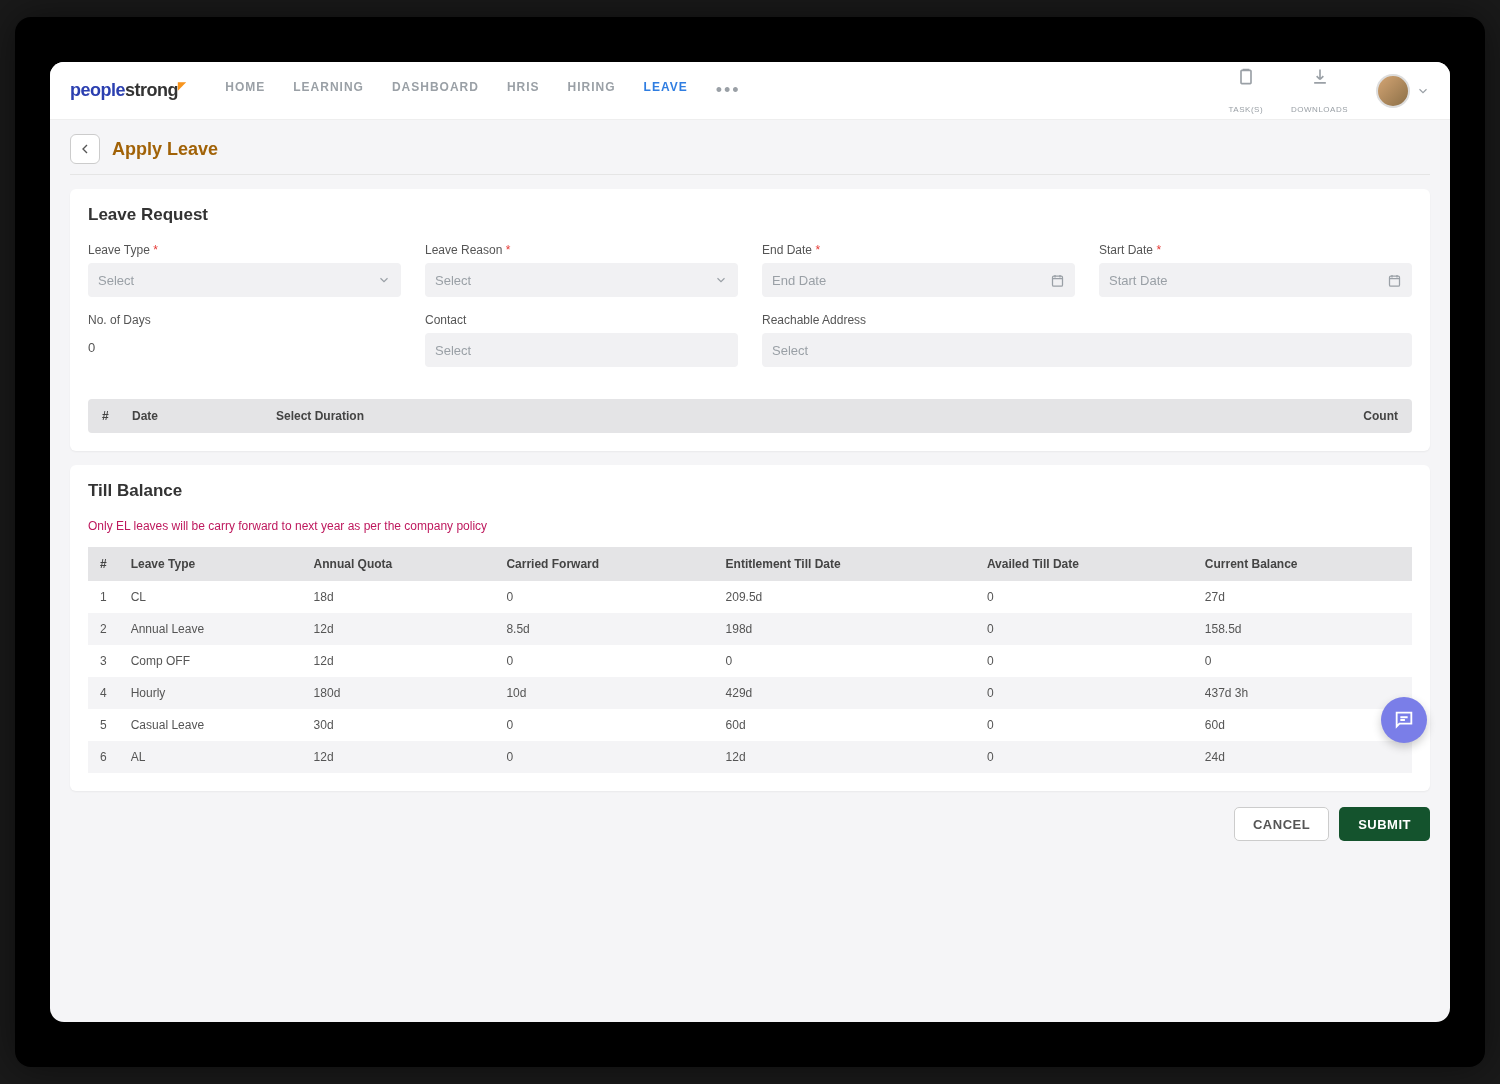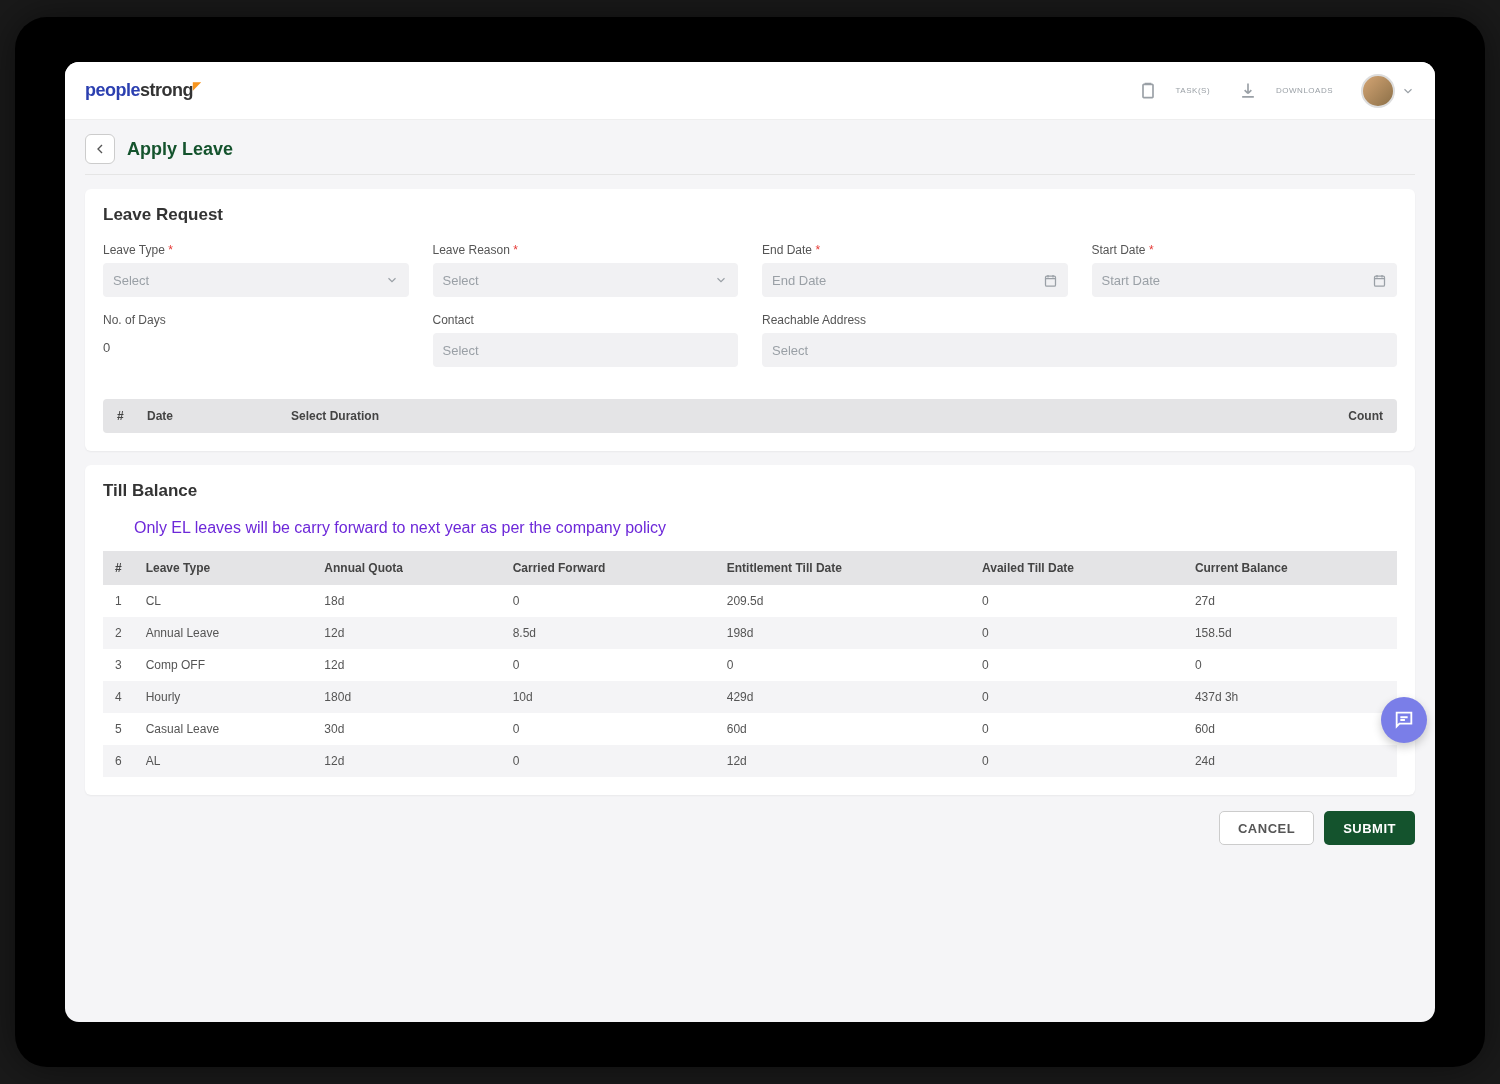--- a/index.html
+++ b/index.html
@@ -9,22 +9,22 @@
     width: 1500px;
     height: 1084px;
     display: flex;
     align-items: center;
     justify-content: center;
   }
   .tablet-frame {
     width: 1470px;
     height: 1050px;
     background: #000;
-    border-radius: 32px;
-    padding: 45px 50px;
+    border-radius: 16px;
+    padding: 45px 35px;
     position: relative;
     box-shadow: 0 0 40px rgba(0,0,0,0.5);
   }
   .screen {
     width: 100%;
     height: 100%;
     background: #f5f5f7;
     border-radius: 14px;
     overflow: hidden;
     display: flex;
@@ -43,35 +43,35 @@
   .logo .p2 { color: #333; }
   .logo-accent { color: #f7941d; font-size: 10px; vertical-align: super; }
   .nav { display: flex; gap: 28px; margin-left: 40px; }
   .nav a {
     font-size: 12px; font-weight: 700; letter-spacing: 1px;
     color: #9aa0a6; text-decoration: none; cursor: pointer;
   }
   .nav a.active { color: #2f7de1; }
   .nav-more { color: #9aa0a6; font-size: 18px; letter-spacing: 2px; cursor: pointer; }
   .topbar-right { margin-left: auto; display: flex; align-items: center; gap: 28px; }
-  .top-icon { display: flex; align-items: center; gap: 18px; color: #9aa0a6; cursor: pointer; }
+  .top-icon { display: flex; flex-direction: column; align-items: center; gap: 18px; color: #9aa0a6; cursor: pointer; }
   .top-icon svg { width: 20px; height: 20px; }
   .top-icon span { font-size: 8px; letter-spacing: 0.5px; }
   .avatar-wrap { display: flex; align-items: center; gap: 6px; cursor: pointer; }
   .avatar { width: 34px; height: 34px; border-radius: 50%; background: linear-gradient(135deg,#d4a574,#8b6f47); border: 2px solid #ddd; }
   .chev { color: #9aa0a6; }
 
   .content { flex: 1; overflow: auto; padding: 14px 20px 20px 20px; }
   .page-head { display: flex; align-items: center; gap: 12px; padding-bottom: 10px; border-bottom: 1px solid #e5e5e5; }
   .back-btn {
     width: 30px; height: 30px; border: 1px solid #ccc; border-radius: 6px;
     background: #fff; display: flex; align-items: center; justify-content: center;
     cursor: pointer; color: #555;
   }
-  .page-title { font-size: 18px; font-weight: 700; color: #14532d; text-align: center; }
+  .page-title { font-size: 18px; font-weight: 700; color: #a16207; text-align: center; }
 
   .card { background: #fff; border-radius: 6px; margin-top: 14px; padding: 16px 18px 18px 18px; box-shadow: 0 1px 2px rgba(0,0,0,0.05); }
   .card-title { font-size: 17px; font-weight: 700; color: #333; margin-bottom: 18px; }
 
   .form-grid { display: grid; grid-template-columns: repeat(4, 1fr); gap: 16px 24px; }
   .field label { font-size: 12px; color: #555; display: block; margin-bottom: 6px; }
   .req { color: #e53935; }
   .control {
     width: 100%; height: 34px; background: #f1f1f3; border: none; border-radius: 4px;
     padding: 0 10px; font-size: 13px; color: #999; display: flex;
@@ -90,21 +90,21 @@
 
   .duration-head {
     display: flex; background: #e4e4e6; border-radius: 4px; margin-top: 16px;
     padding: 10px 14px; font-size: 12px; font-weight: 700; color: #444;
   }
   .dh-idx { width: 30px; }
   .dh-date { width: 144px; }
   .dh-dur { flex: 1; }
   .dh-count { width: 60px; text-align: right; }
 
-  .balance-note { font-size: 16px; color: #6d28d9; margin-bottom: 14px; margin-left: 31px; }
+  .balance-note { font-size: 12px; color: #be185d; margin-bottom: 14px; }
   table.balance { width: 100%; border-collapse: collapse; font-size: 12px; }
   table.balance thead th {
     background: #e4e4e6; text-align: left; padding: 10px 12px;
     font-weight: 700; color: #444;
   }
   table.balance tbody td { padding: 9px 12px; color: #555; }
   table.balance tbody tr:nth-child(even) { background: #f4f4f6; }
   table.balance tbody tr:nth-child(odd) { background: #fff; }
   table.balance th:first-child, table.balance td:first-child { width: 30px; }
 
@@ -125,20 +125,29 @@
 </style>
 </head>
 <body>
 
 <div class="tablet-frame">
   <div class="screen">
 
     <div class="topbar">
       <div class="logo">
         <span class="p1">people</span><span class="p2">strong</span><span class="logo-accent">◤</span>
+      </div>
+      <div class="nav">
+        <a>HOME</a>
+        <a>LEARNING</a>
+        <a>DASHBOARD</a>
+        <a>HRIS</a>
+        <a>HIRING</a>
+        <a class="active">LEAVE</a>
+        <span class="nav-more">•••</span>
       </div>
       <div class="topbar-right">
         <div class="top-icon">
           <svg viewBox="0 0 24 24" fill="none" stroke="currentColor" stroke-width="2">
               <rect x="6" y="4" width="12" height="16" rx="1"></rect>
               <path d="M9 4V3h6v1"></path>
             </svg>
           <span>TASK(S)</span>
         </div>
         <div class="top-icon">

